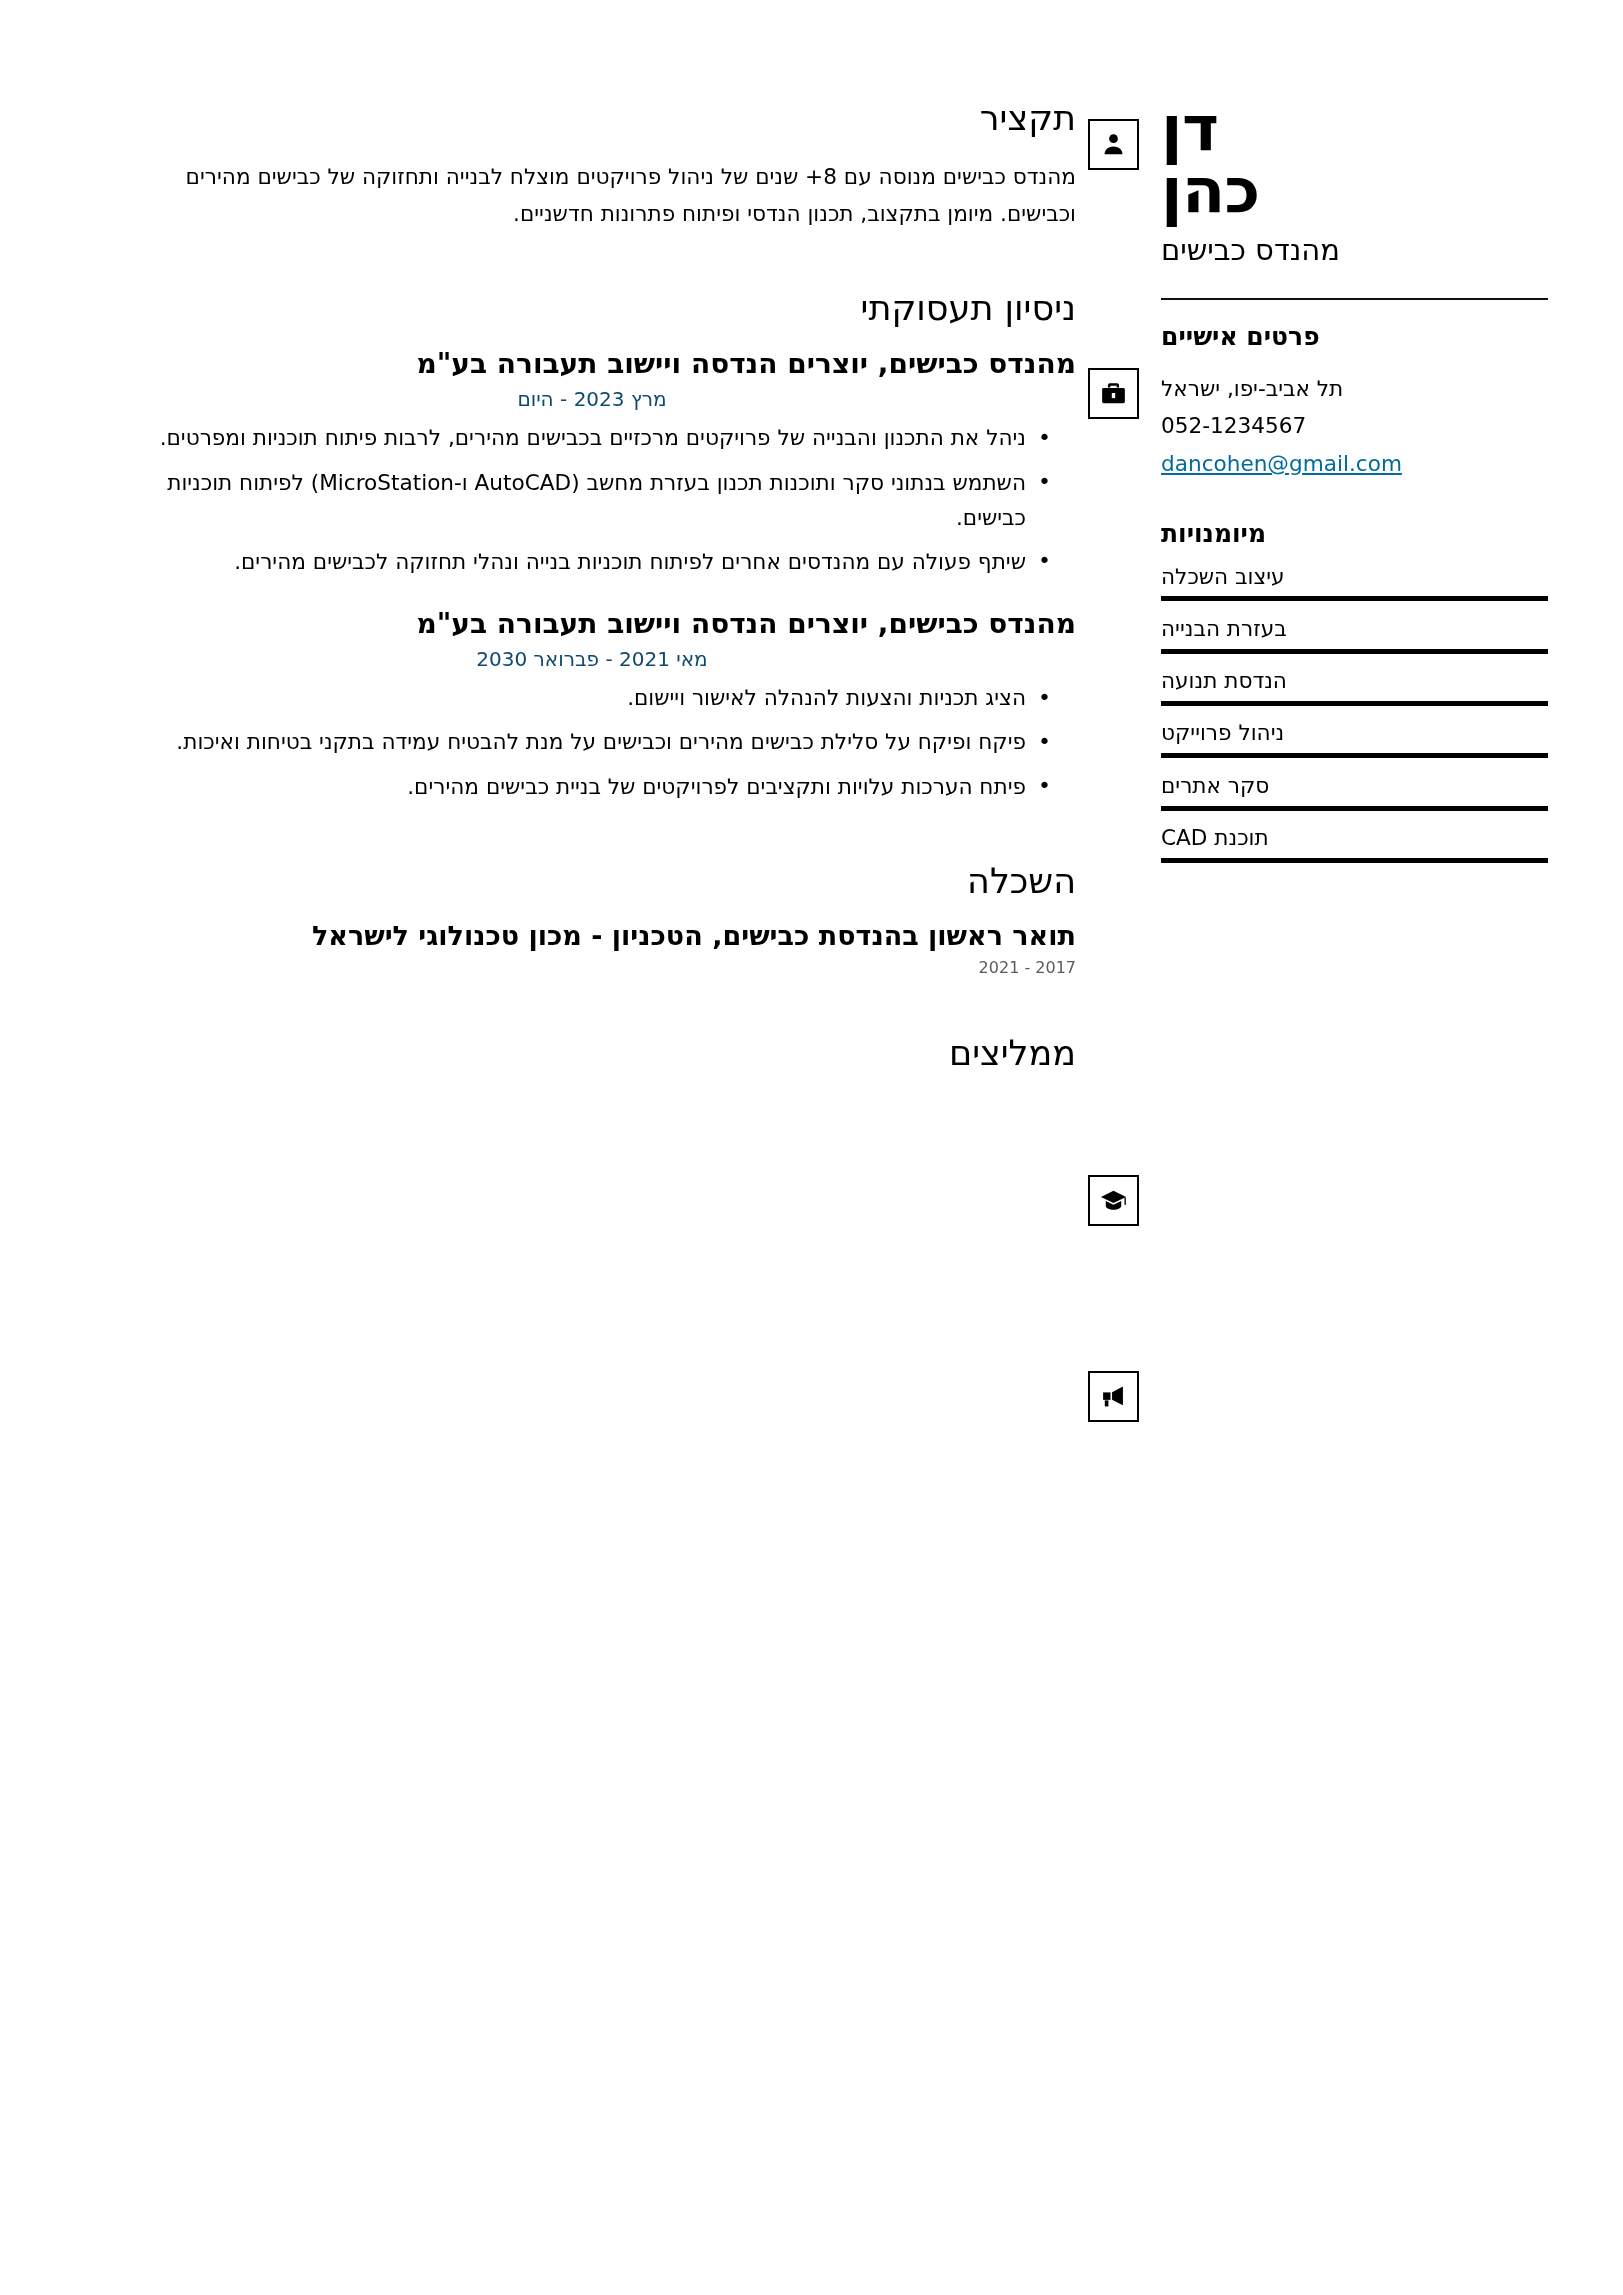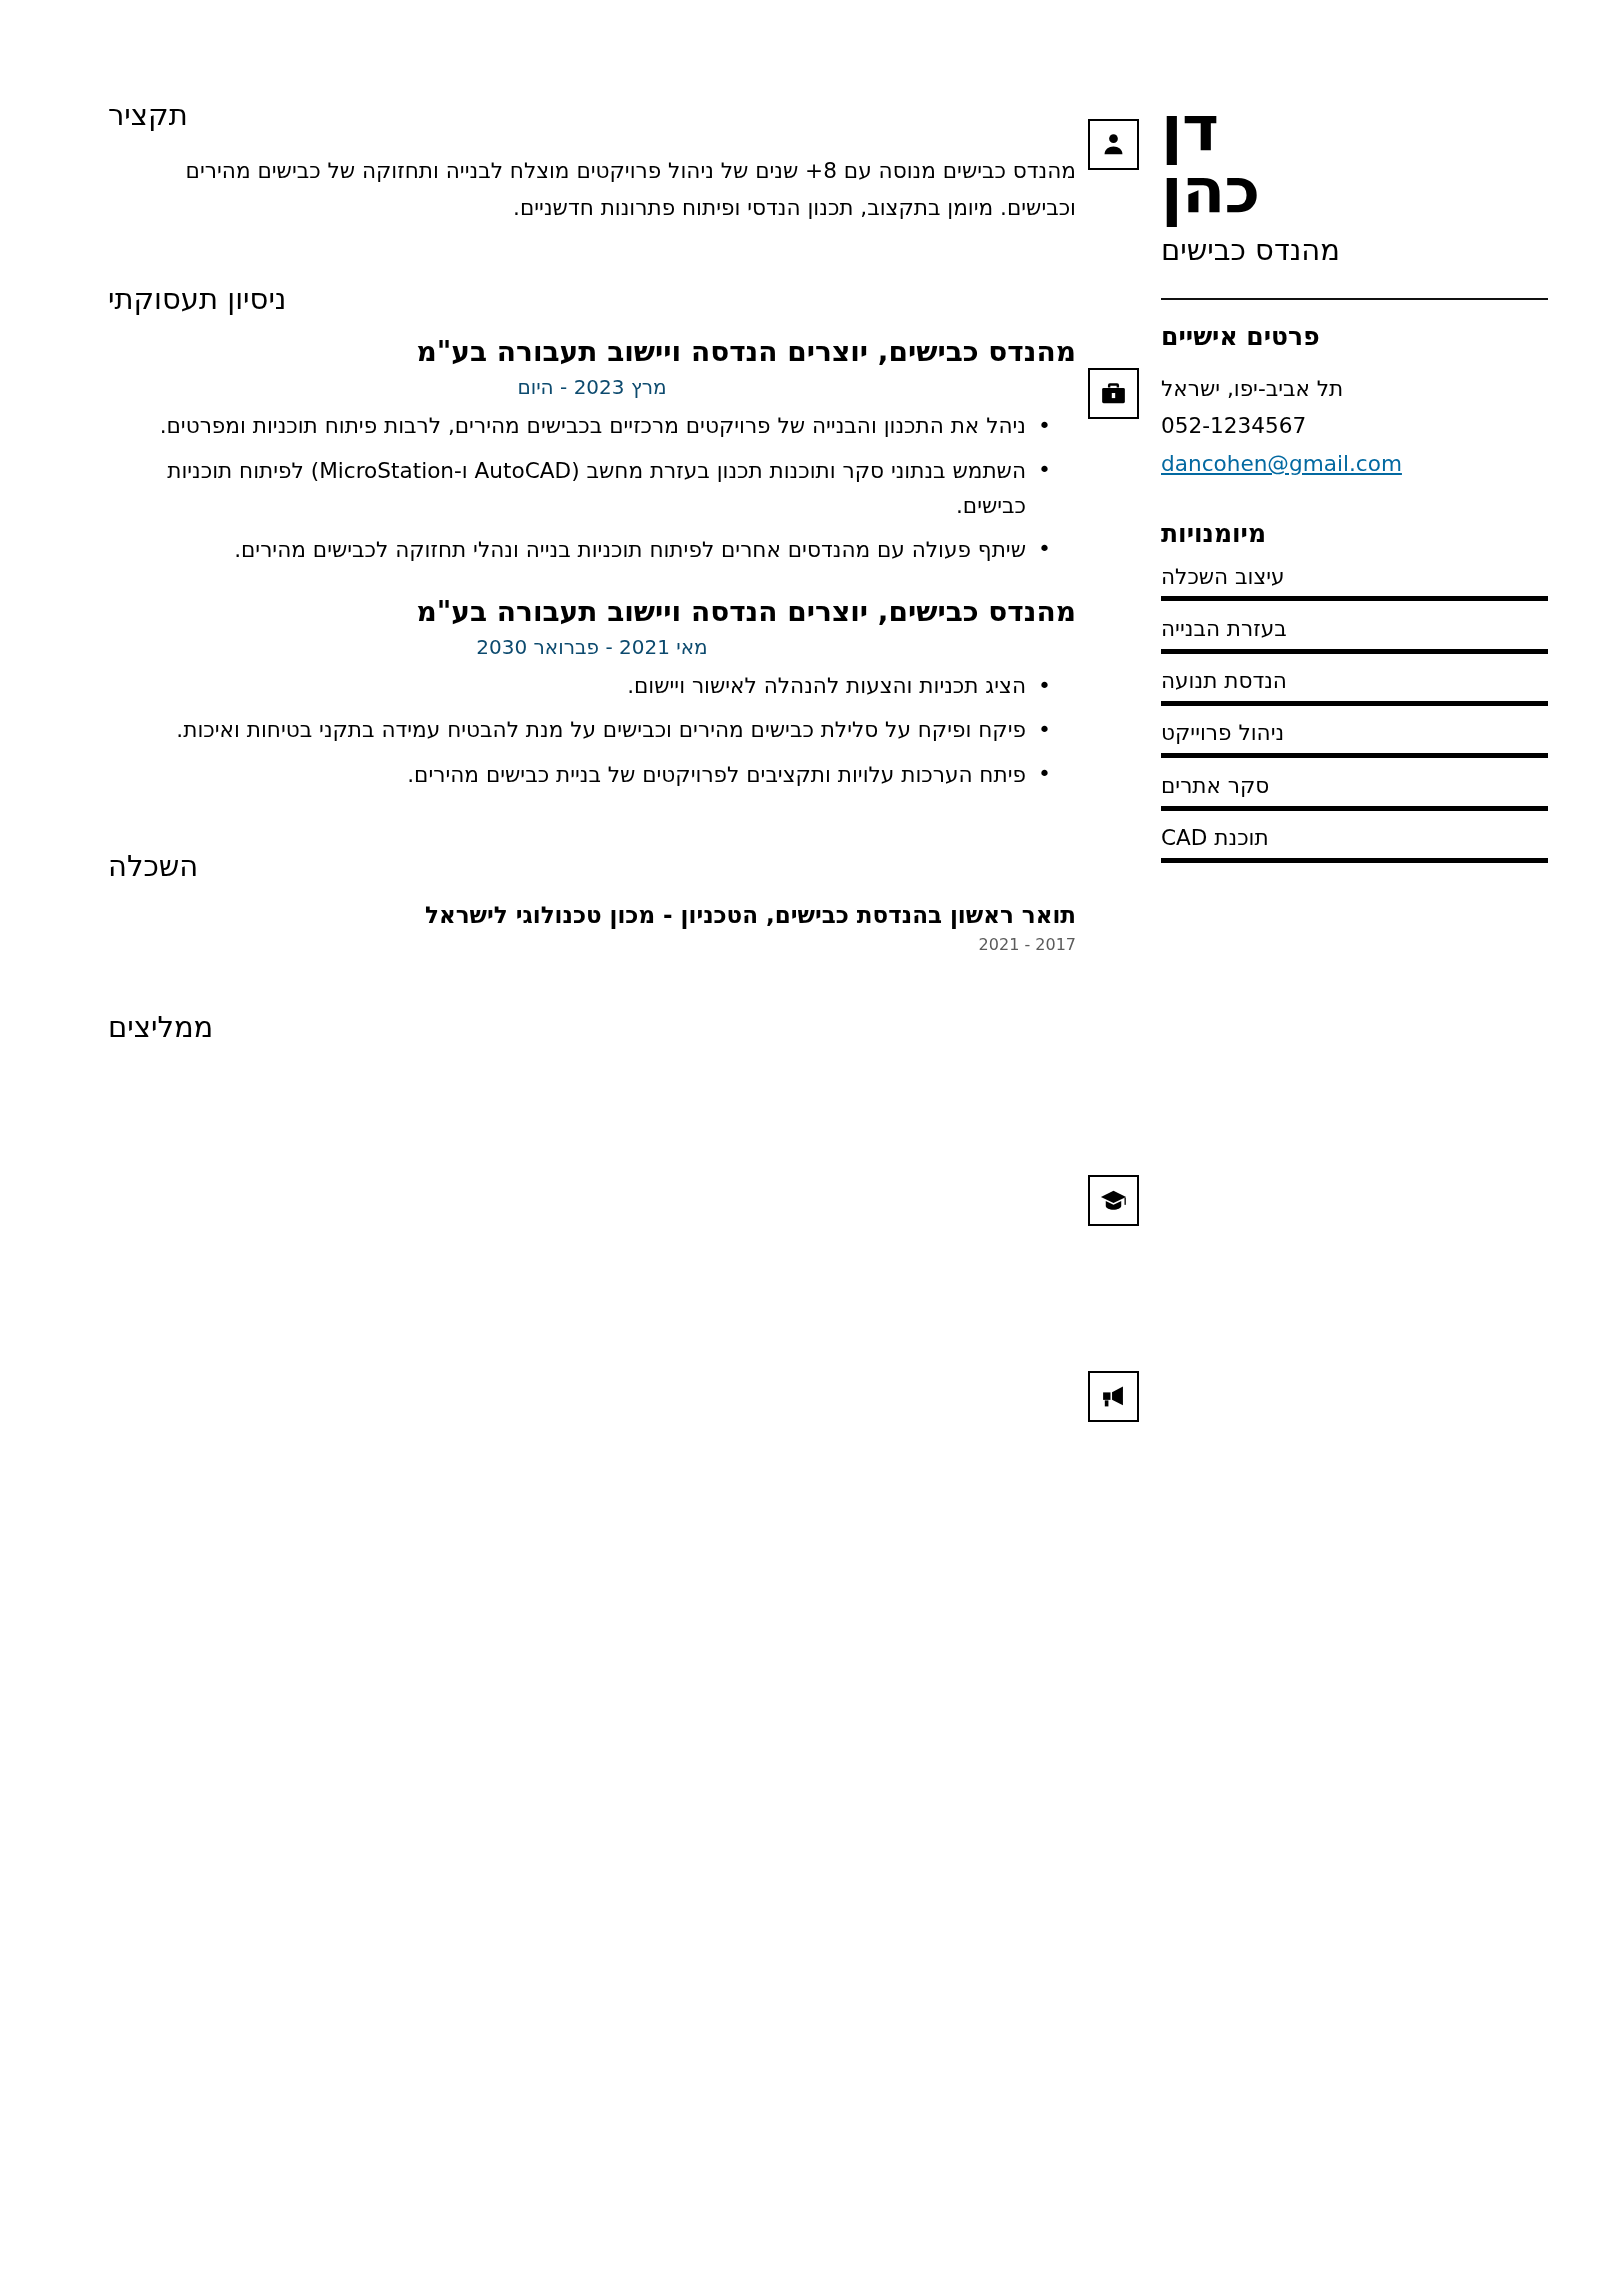--- a/index.html
+++ b/index.html
@@ -102,23 +102,23 @@
   .icon-box svg { display:block; }
 
   
   .main-col {
     flex: 1 1 auto;
     padding-left: 39px;
     box-sizing: border-box;
     text-align: right;
   }
   .sec-title {
-    font-size: 29px;
+    font-size: 35px;
     font-weight: 400;
-    text-align: left;
+    text-align: right;
     margin: 0 0 19.6px 0;
   }
   .sec-body {
     font-size: 21.6px;
     line-height: 1.72;
     text-align: right;
   }
   .section { margin-bottom: 56px; }
   .job-head {
     font-size: 28px;
@@ -147,21 +147,21 @@
     margin-bottom: 9.2px;
   }
   ul.bullets li::before {
     content: "•";
     position: absolute;
     right: 0;
     top: -1.3px;
     font-size: 22px;
   }
   .edu-head {
-    font-size: 23px;
+    font-size: 27px;
     font-weight: 700;
   }
   .edu-dates {
     font-size: 16px;
     color: #5b5b5b;
     text-align: right;
     margin-top: 6.5px;
   }
 </style>
 </head>

